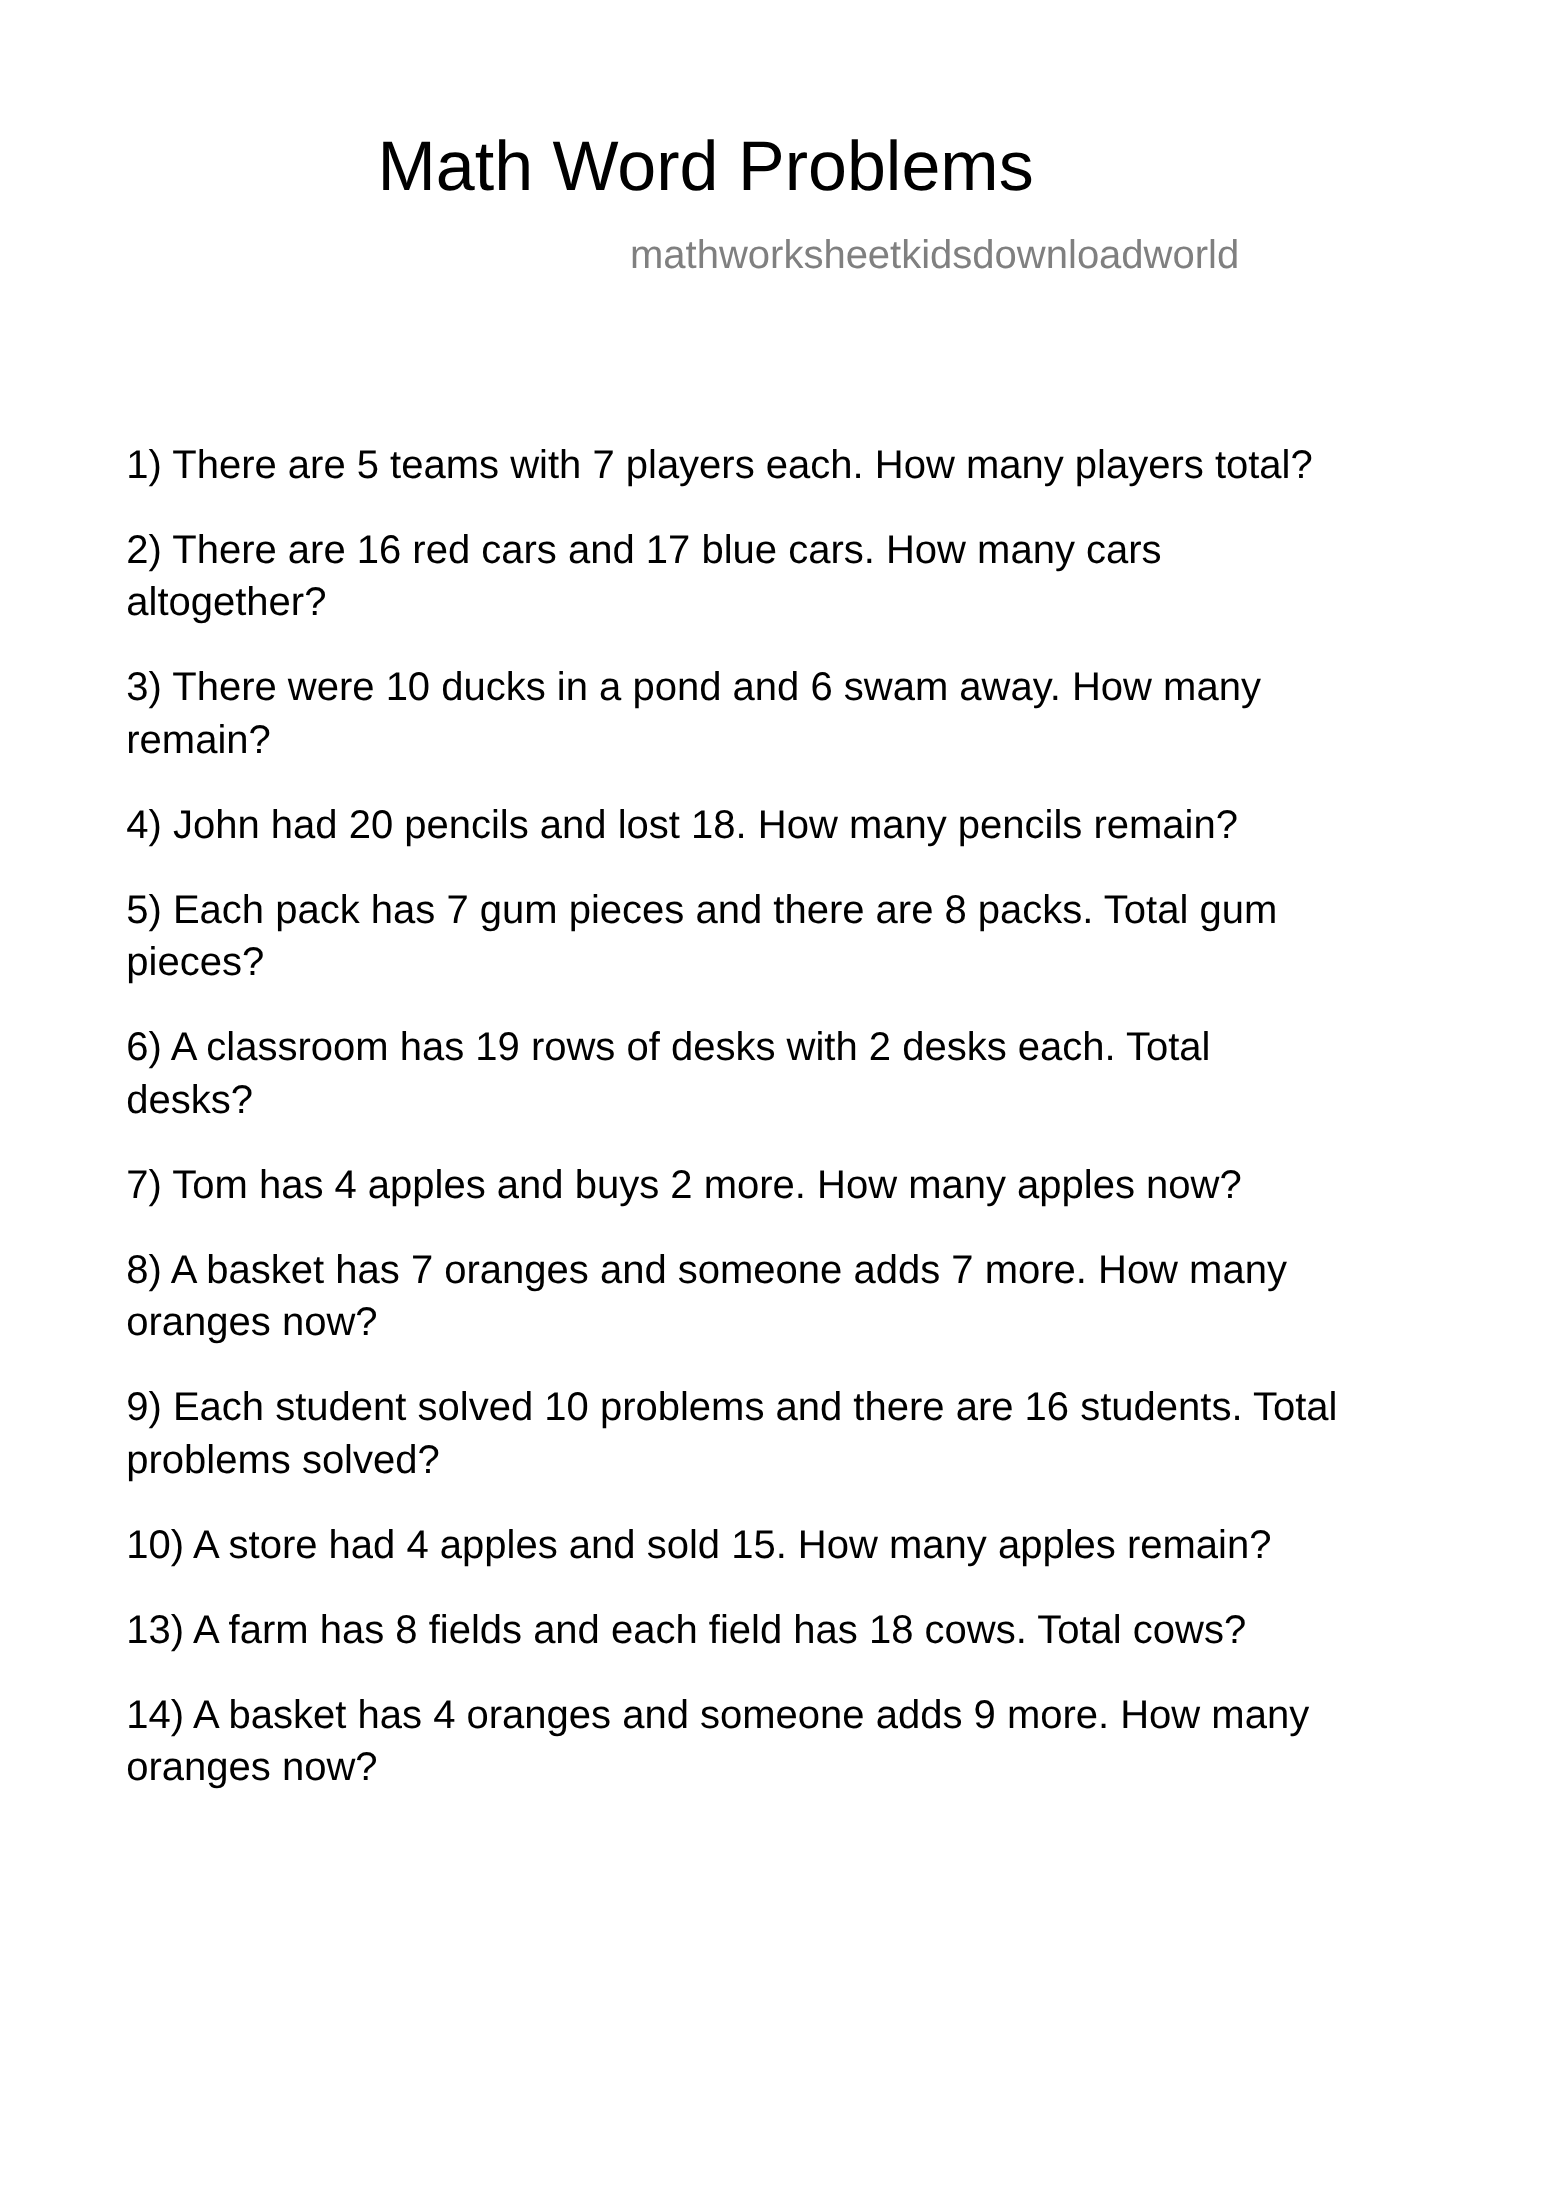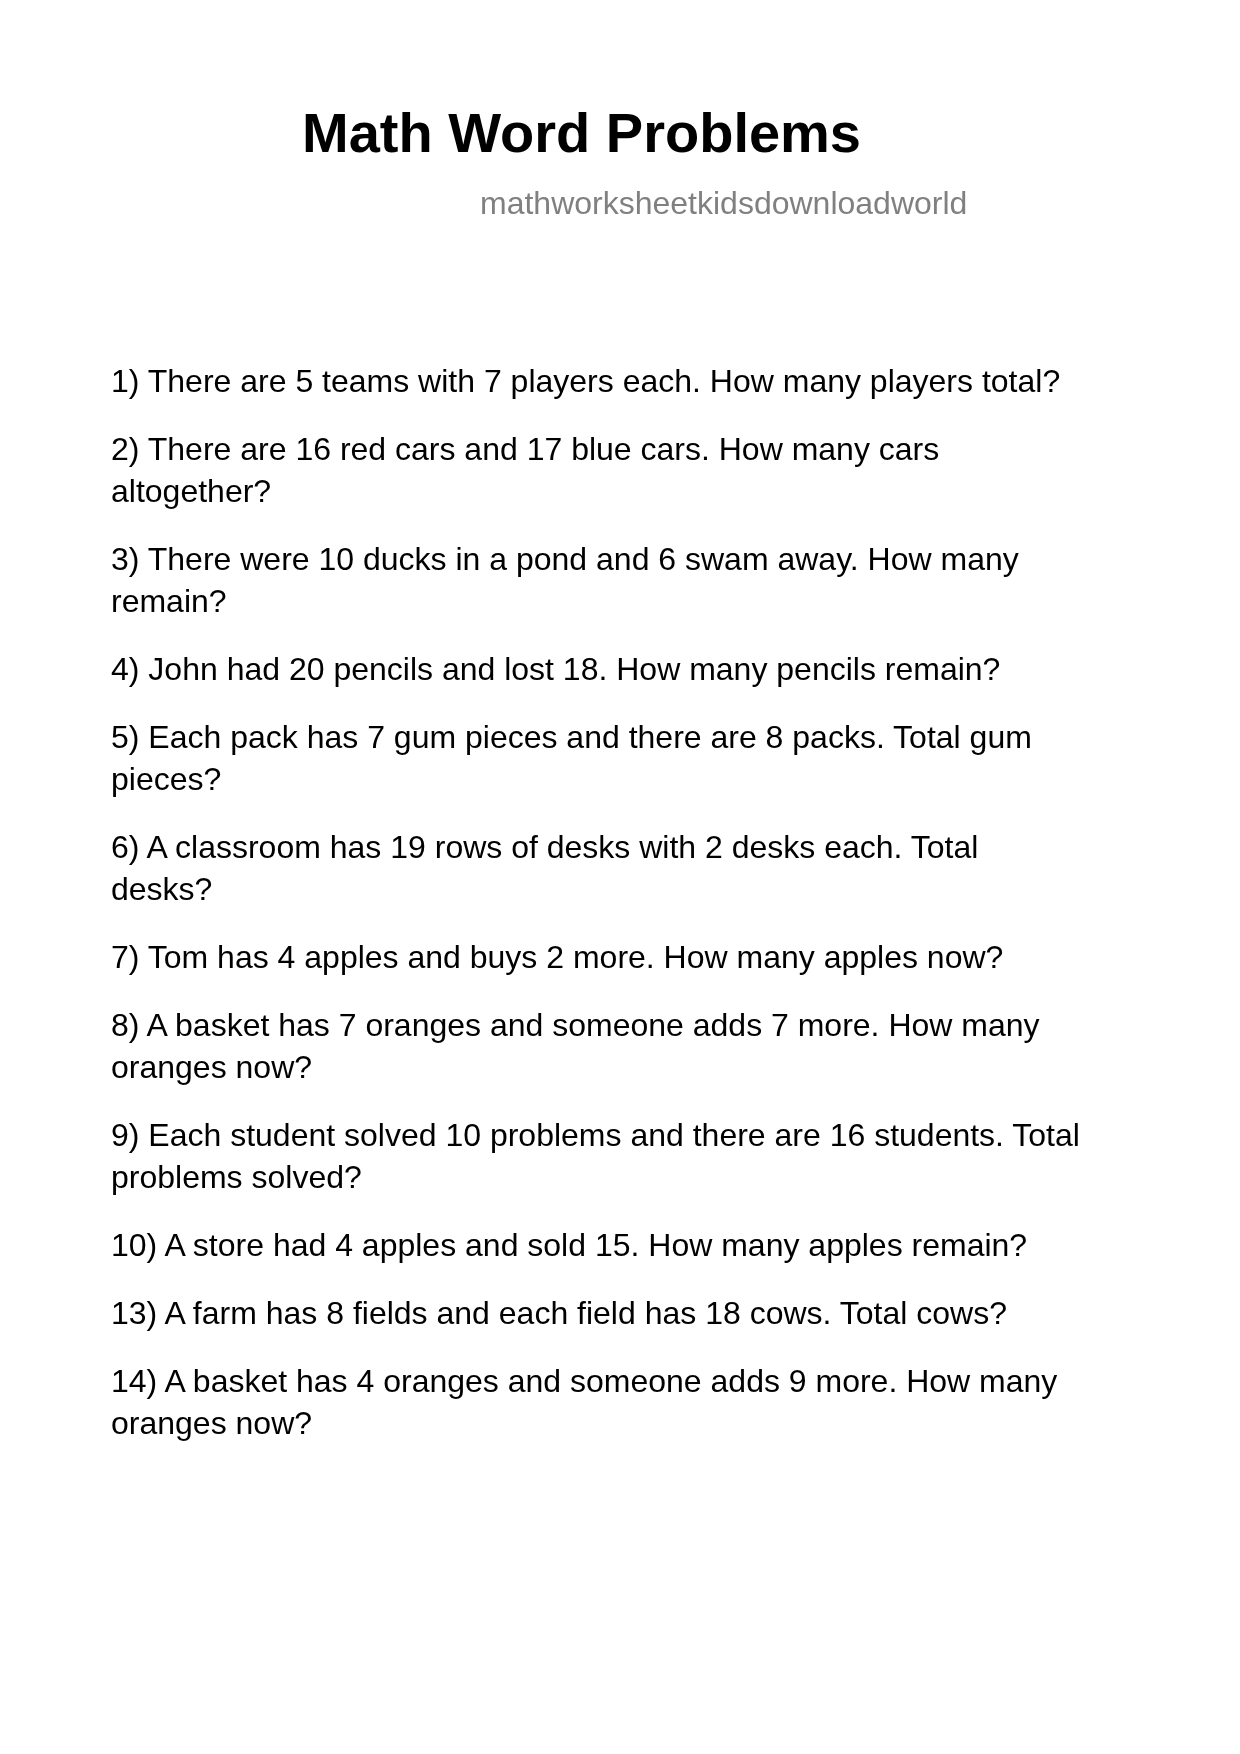--- a/index.html
+++ b/index.html
@@ -1,19 +1,19 @@
 <!DOCTYPE html>
 <html><head>
 <meta charset="utf-8">
 <style>
   html, body { margin:0; padding:0; background:#ffffff; }
   body { width:1240px; height:1754px; position:relative; overflow:hidden; font-family:"Liberation Sans", sans-serif; color:#000; }
-  .title { position:absolute; left:302px; top:100px; font-size:56px; line-height:66px; margin:0; font-weight:bold; white-space:nowrap; }
-  .subtitle { position:absolute; left:480px; top:184px; font-size:32px; line-height:38px; color:#808080; white-space:nowrap; }
-  .problems { position:absolute; left:101px; top:350px; width:1060px; margin:10px; padding:0; list-style:none; }
+  .title { position:absolute; left:302px; top:100px; font-size:56px; line-height:66px; margin:0; font-weight:normal; white-space:nowrap; }
+  .subtitle { position:absolute; left:504px; top:184px; font-size:32px; line-height:38px; color:#808080; white-space:nowrap; }
+  .problems { position:absolute; left:101px; top:350px; width:1060px; margin:0; padding:0; list-style:none; }
   .problem { font-size:32px; line-height:42px; margin:0 0 26px 0; }
 </style>
 </head>
 <body>
 
 <h1 class="title">Math Word Problems</h1>
 <div class="subtitle">mathworksheetkidsdownloadworld</div>
 
 <ul class="problems">
   <li class="problem">1) There are 5 teams with 7 players each. How many players total?</li>

